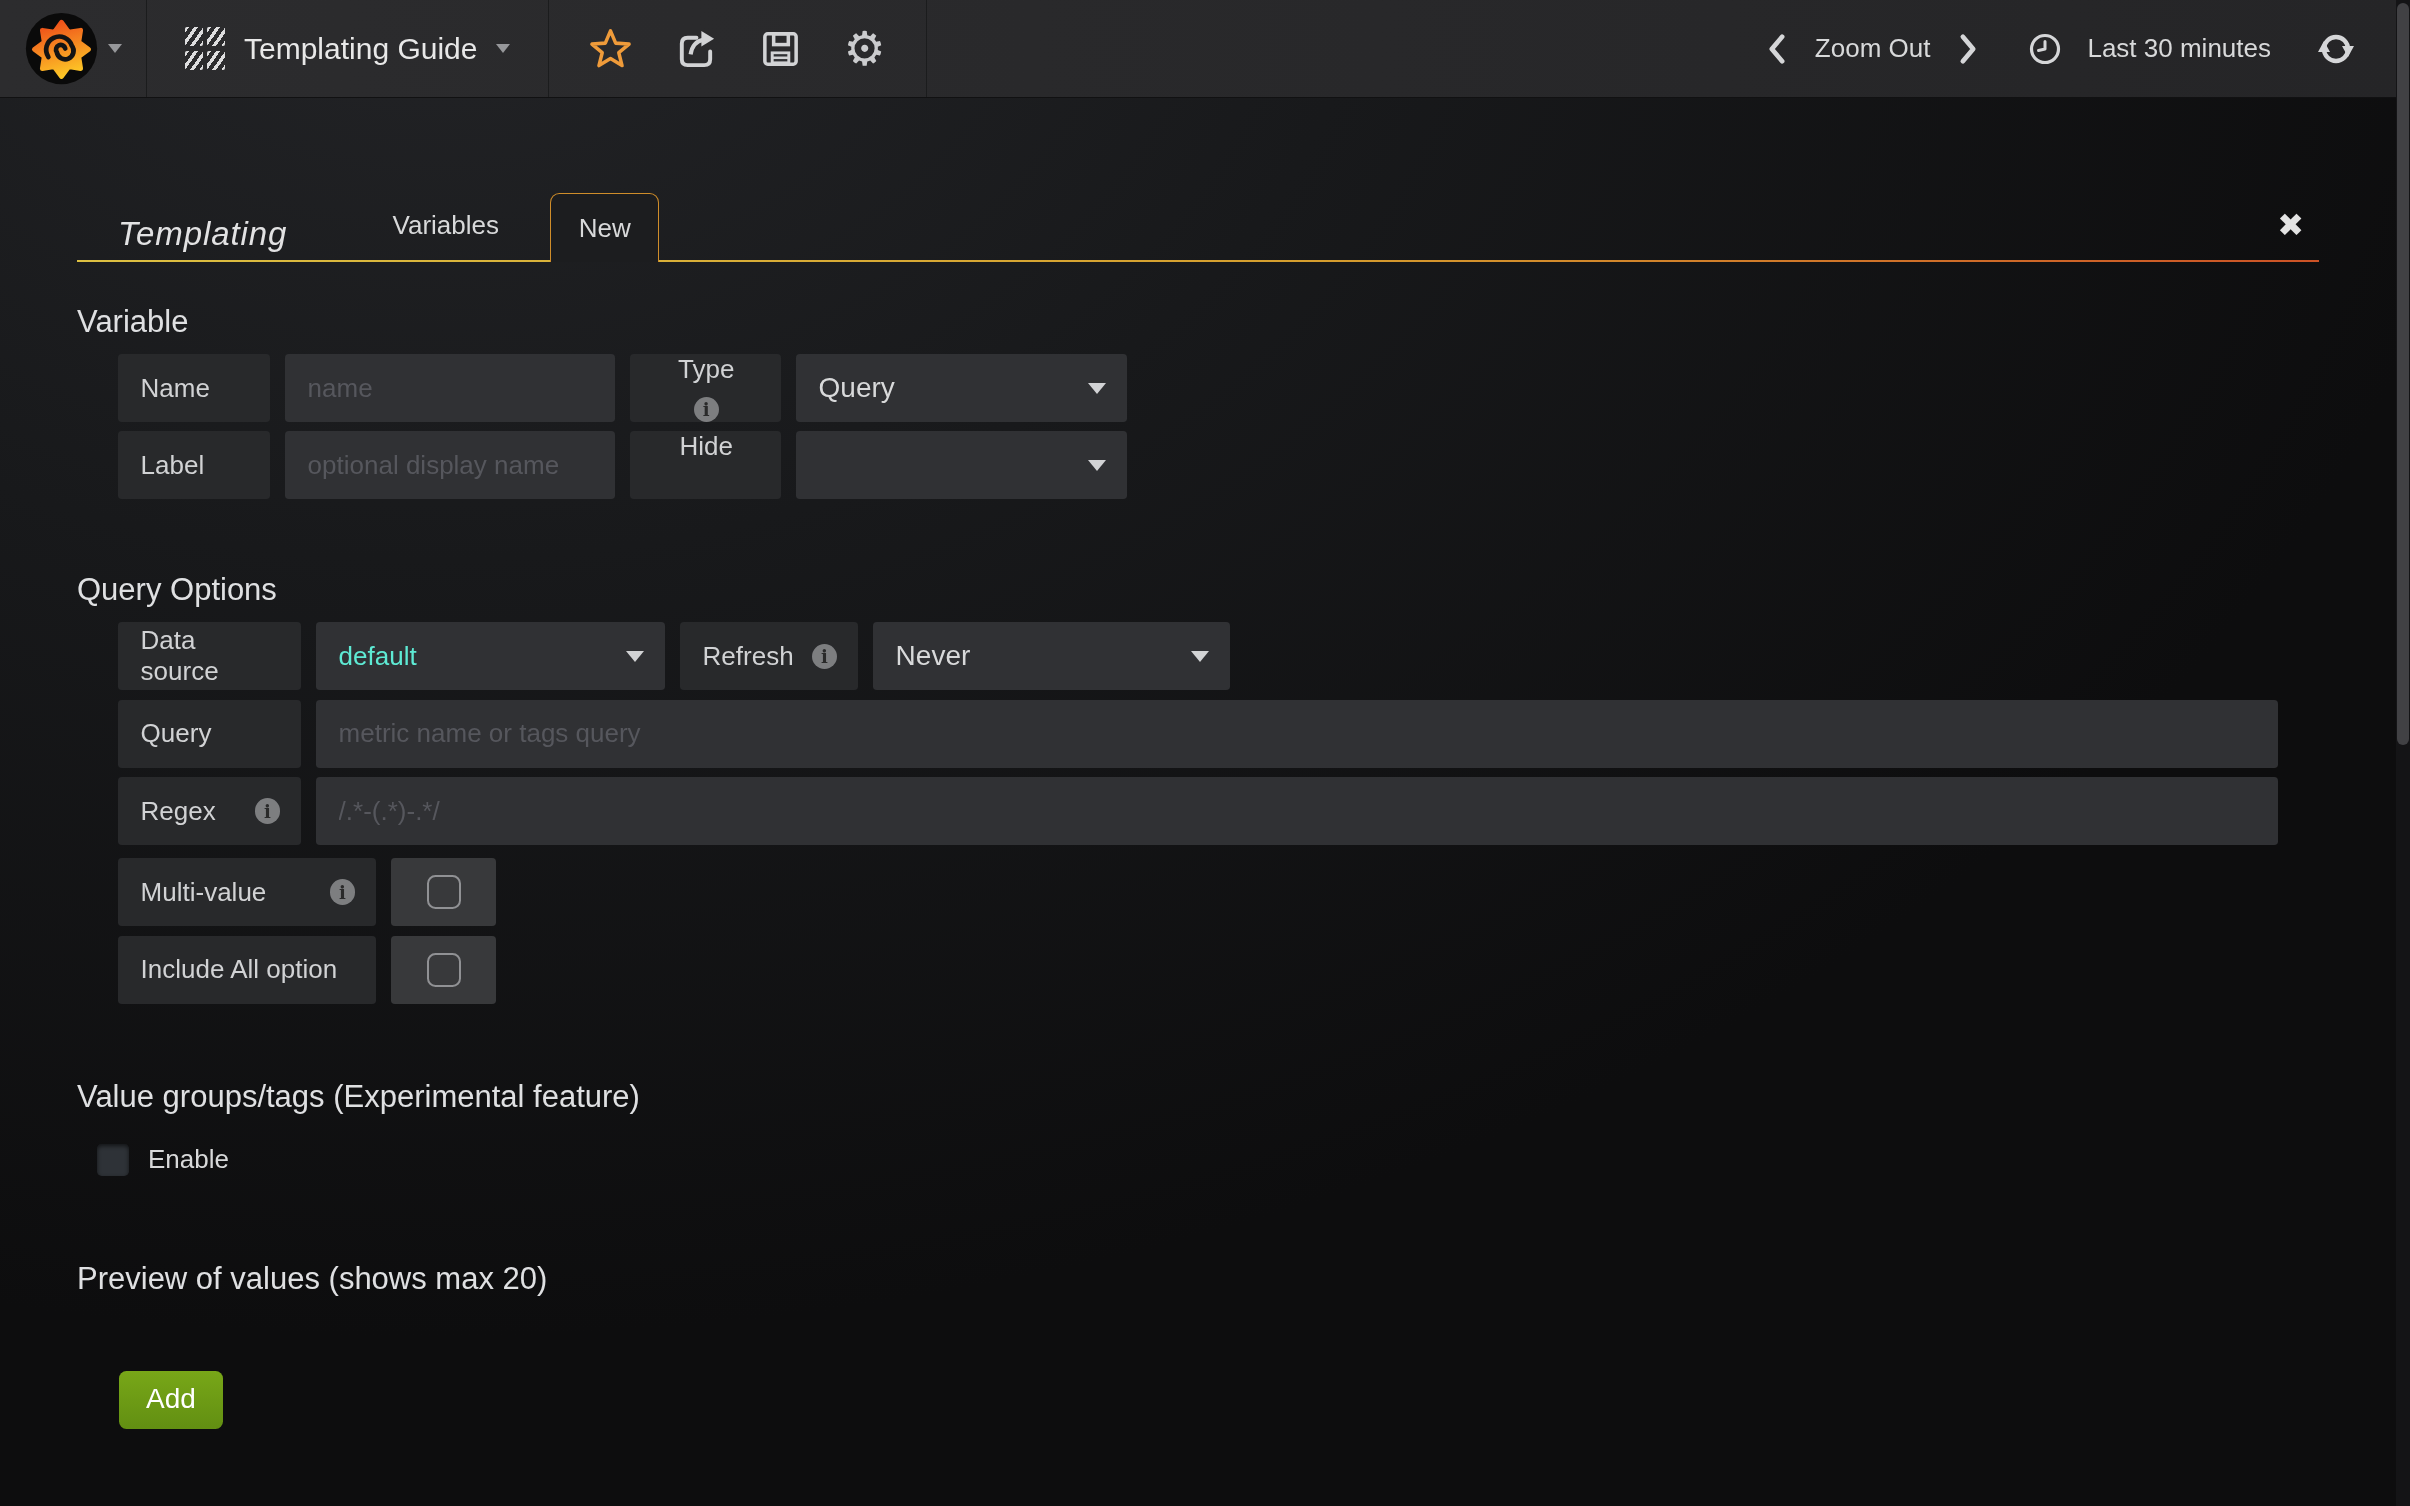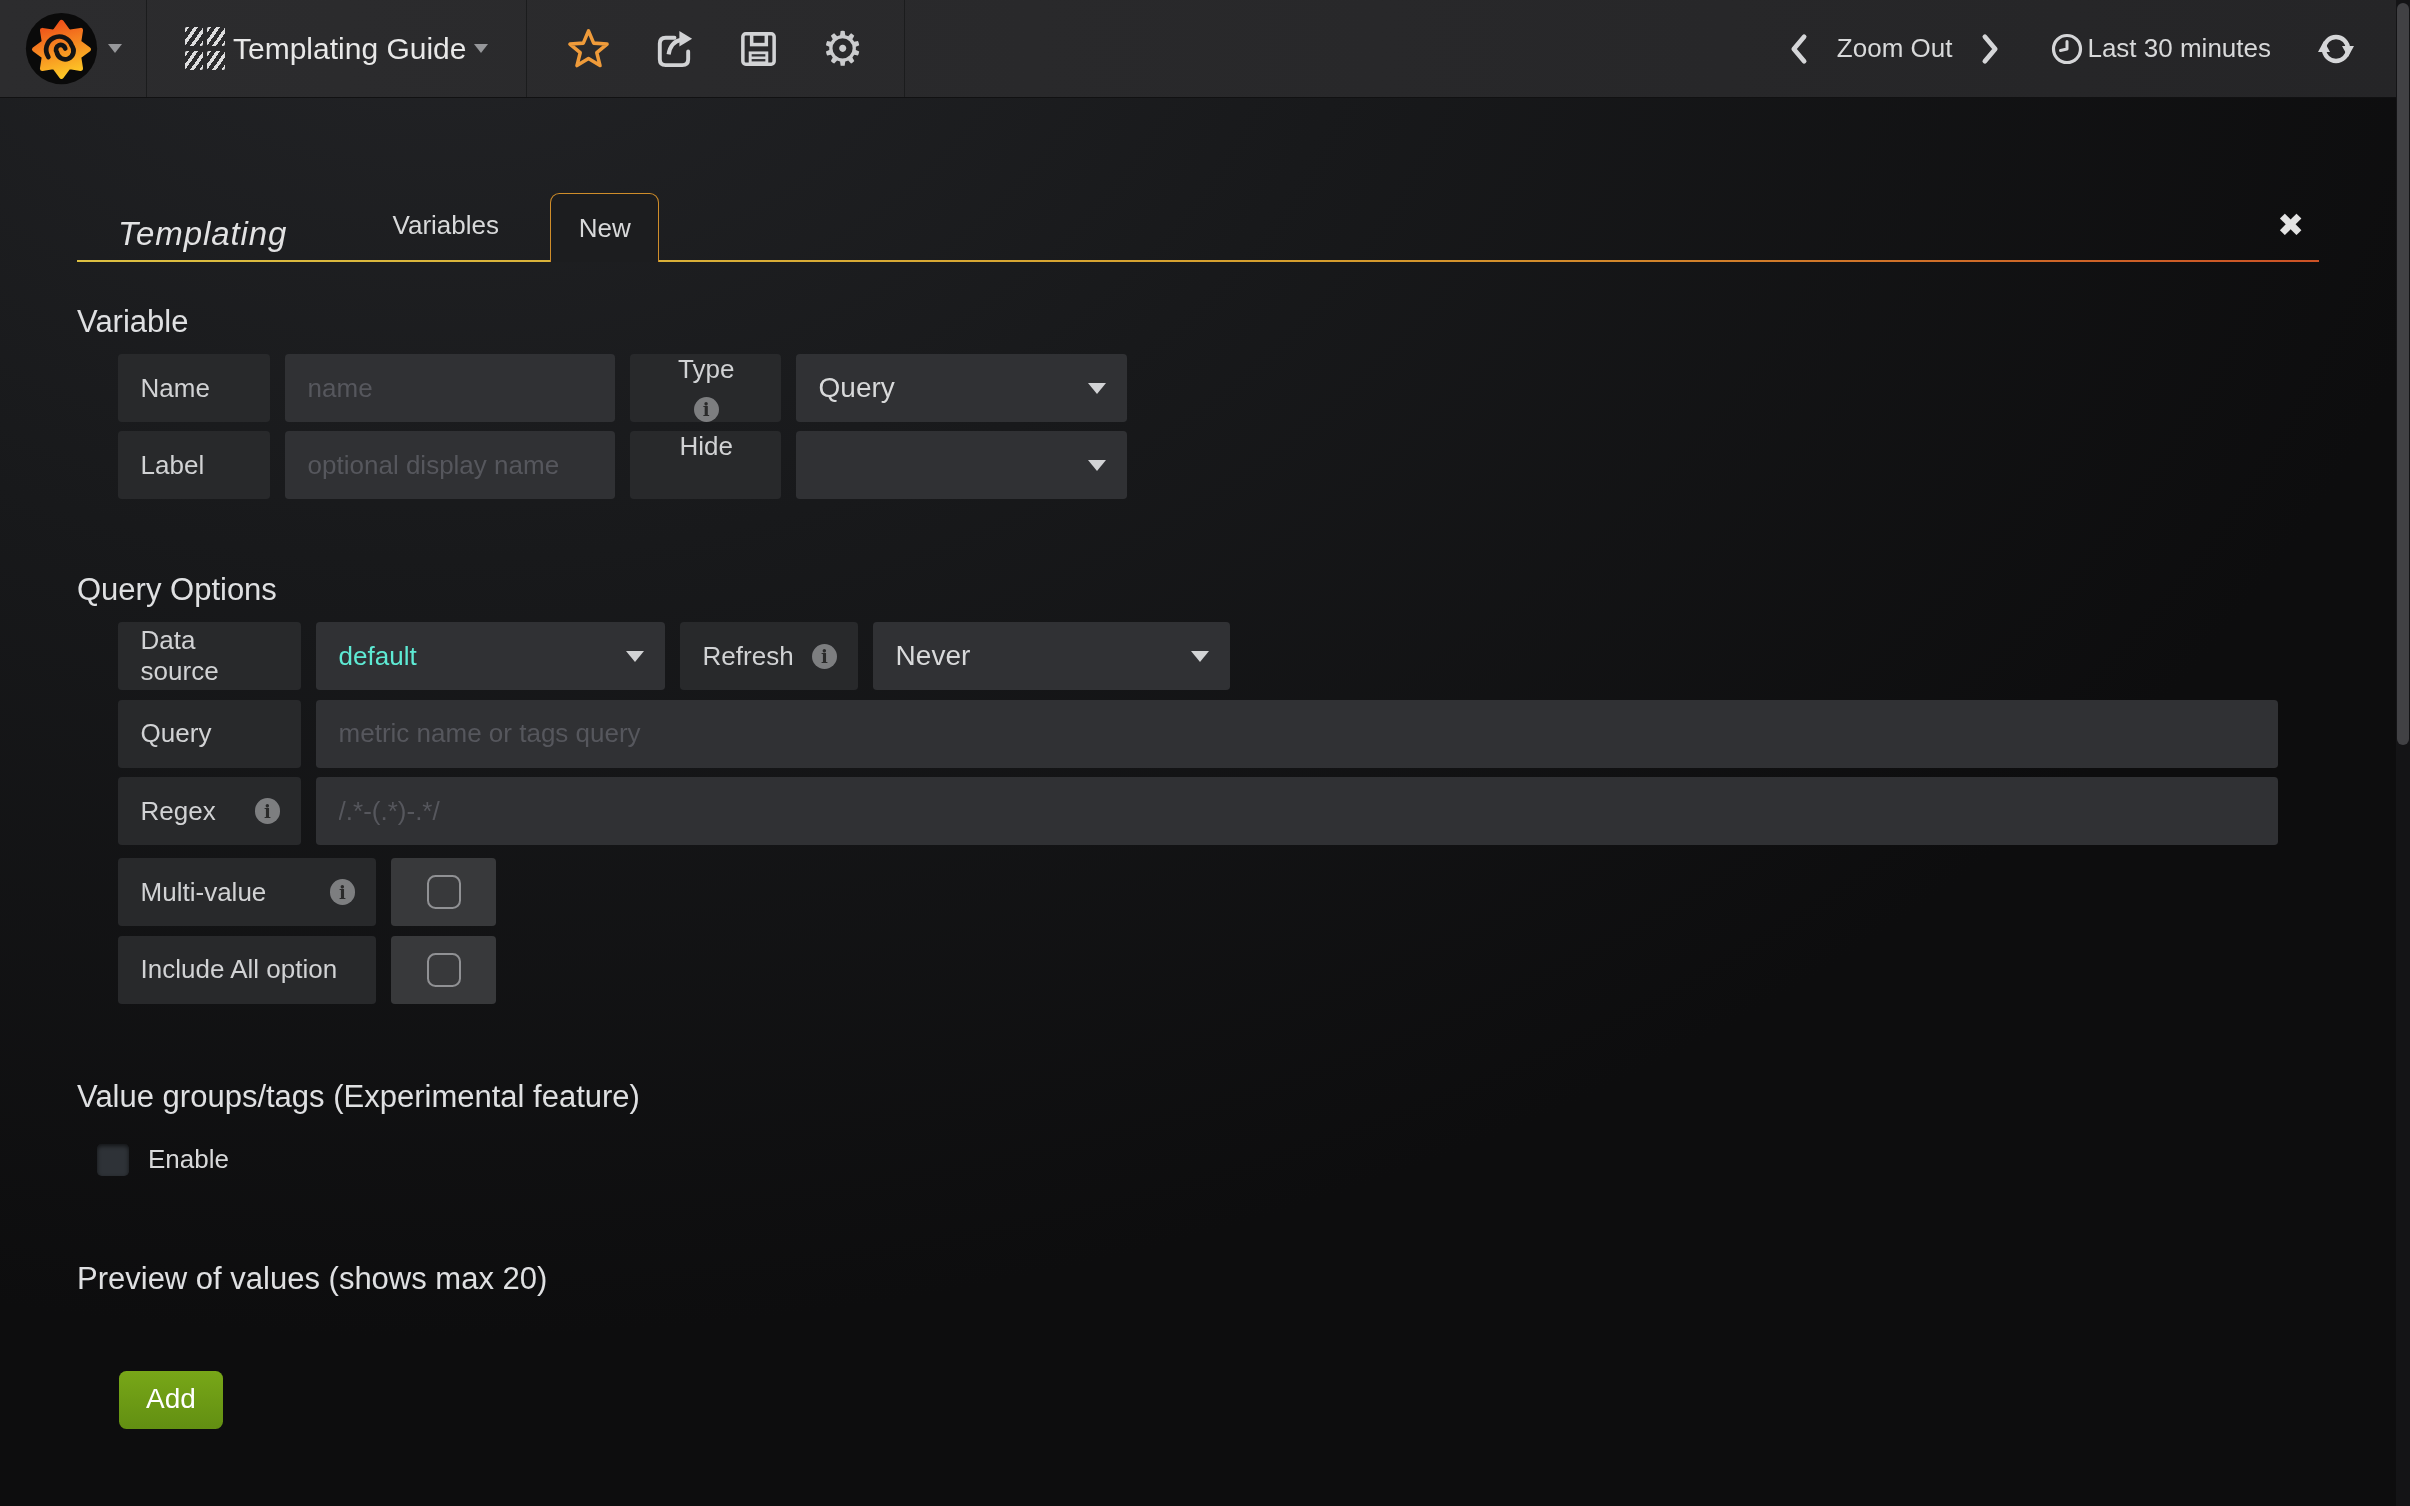--- a/index.html
+++ b/index.html
@@ -19,21 +19,21 @@
     height: 98px;
     background: linear-gradient(to right, #2c2c2e, #252527);
     display: flex; align-items: stretch;
     border-bottom: 1.9px solid #111112;
   }
   .logo-section {
     width: 147px; display: flex; align-items: center; justify-content: center;
     gap: 9.4px; border-right: 1.9px solid #1b1c1d; cursor: pointer;
   }
   .title-section {
-    display: flex; align-items: center; gap: 8px;
+    display: flex; align-items: center; gap: 19px;
     padding: 4px 38px; border-right: 1.9px solid #1b1c1d; cursor: pointer;
   }
   .grid-icon { width: 40px; height: 43px; display: grid; grid-template-columns: 1fr 1fr; grid-template-rows: 1fr 1fr; gap: 4.7px; }
   .grid-icon i {
     border-radius: 1.9px;
     background: repeating-linear-gradient(125deg, #dededf 0px, #dededf 3.3px, transparent 3.3px, transparent 7.5px);
   }
   .nav-title { font-size: 30px; color: #e8e8e8; }
   .caret-sm {
     width: 0; height: 0;
@@ -41,21 +41,21 @@
     border-top: 9.4px solid #96979a;
   }
   .nav-icons { display: flex; align-items: center; gap: 41px; padding: 0 40px; border-right: 1.9px solid #1b1c1d; }
   .nav-icon { display: flex; align-items: center; justify-content: center; cursor: pointer; }
   .gear-glyph { font-family: "DejaVu Sans", sans-serif; font-size: 47px; color: #cbccce; line-height: 1; }
 
   .nav-right { margin-left: auto; display: flex; align-items: center; padding-right: 55px; }
   .nav-right .lbl { font-size: 26px; color: #d8d9da; cursor: pointer; }
   .chev { cursor: pointer; display: flex; align-items: center; }
   .zoom-group { display: flex; align-items: center; gap: 28px; }
-  .time-group { display: flex; align-items: center; gap: 3px; margin-left: 49px; cursor: pointer; }
+  .time-group { display: flex; align-items: center; gap: 25px; margin-left: 49px; cursor: pointer; }
   .refresh-btn { margin-left: 45px; }
 
   
   .scroll-track { position: absolute; top: 0; right: 0; width: 14px; height: 1507px; background: #141416; }
   .scroll-thumb { position: absolute; top: 2.8px; right: 0.9px; width: 12.2px; height: 742px; background: #414144; border-radius: 6.6px; }
 
   
   .panel-wrap { margin-left: 77px; margin-right: 92px; }
   .tabbar {
     position: relative; height: 164px;

